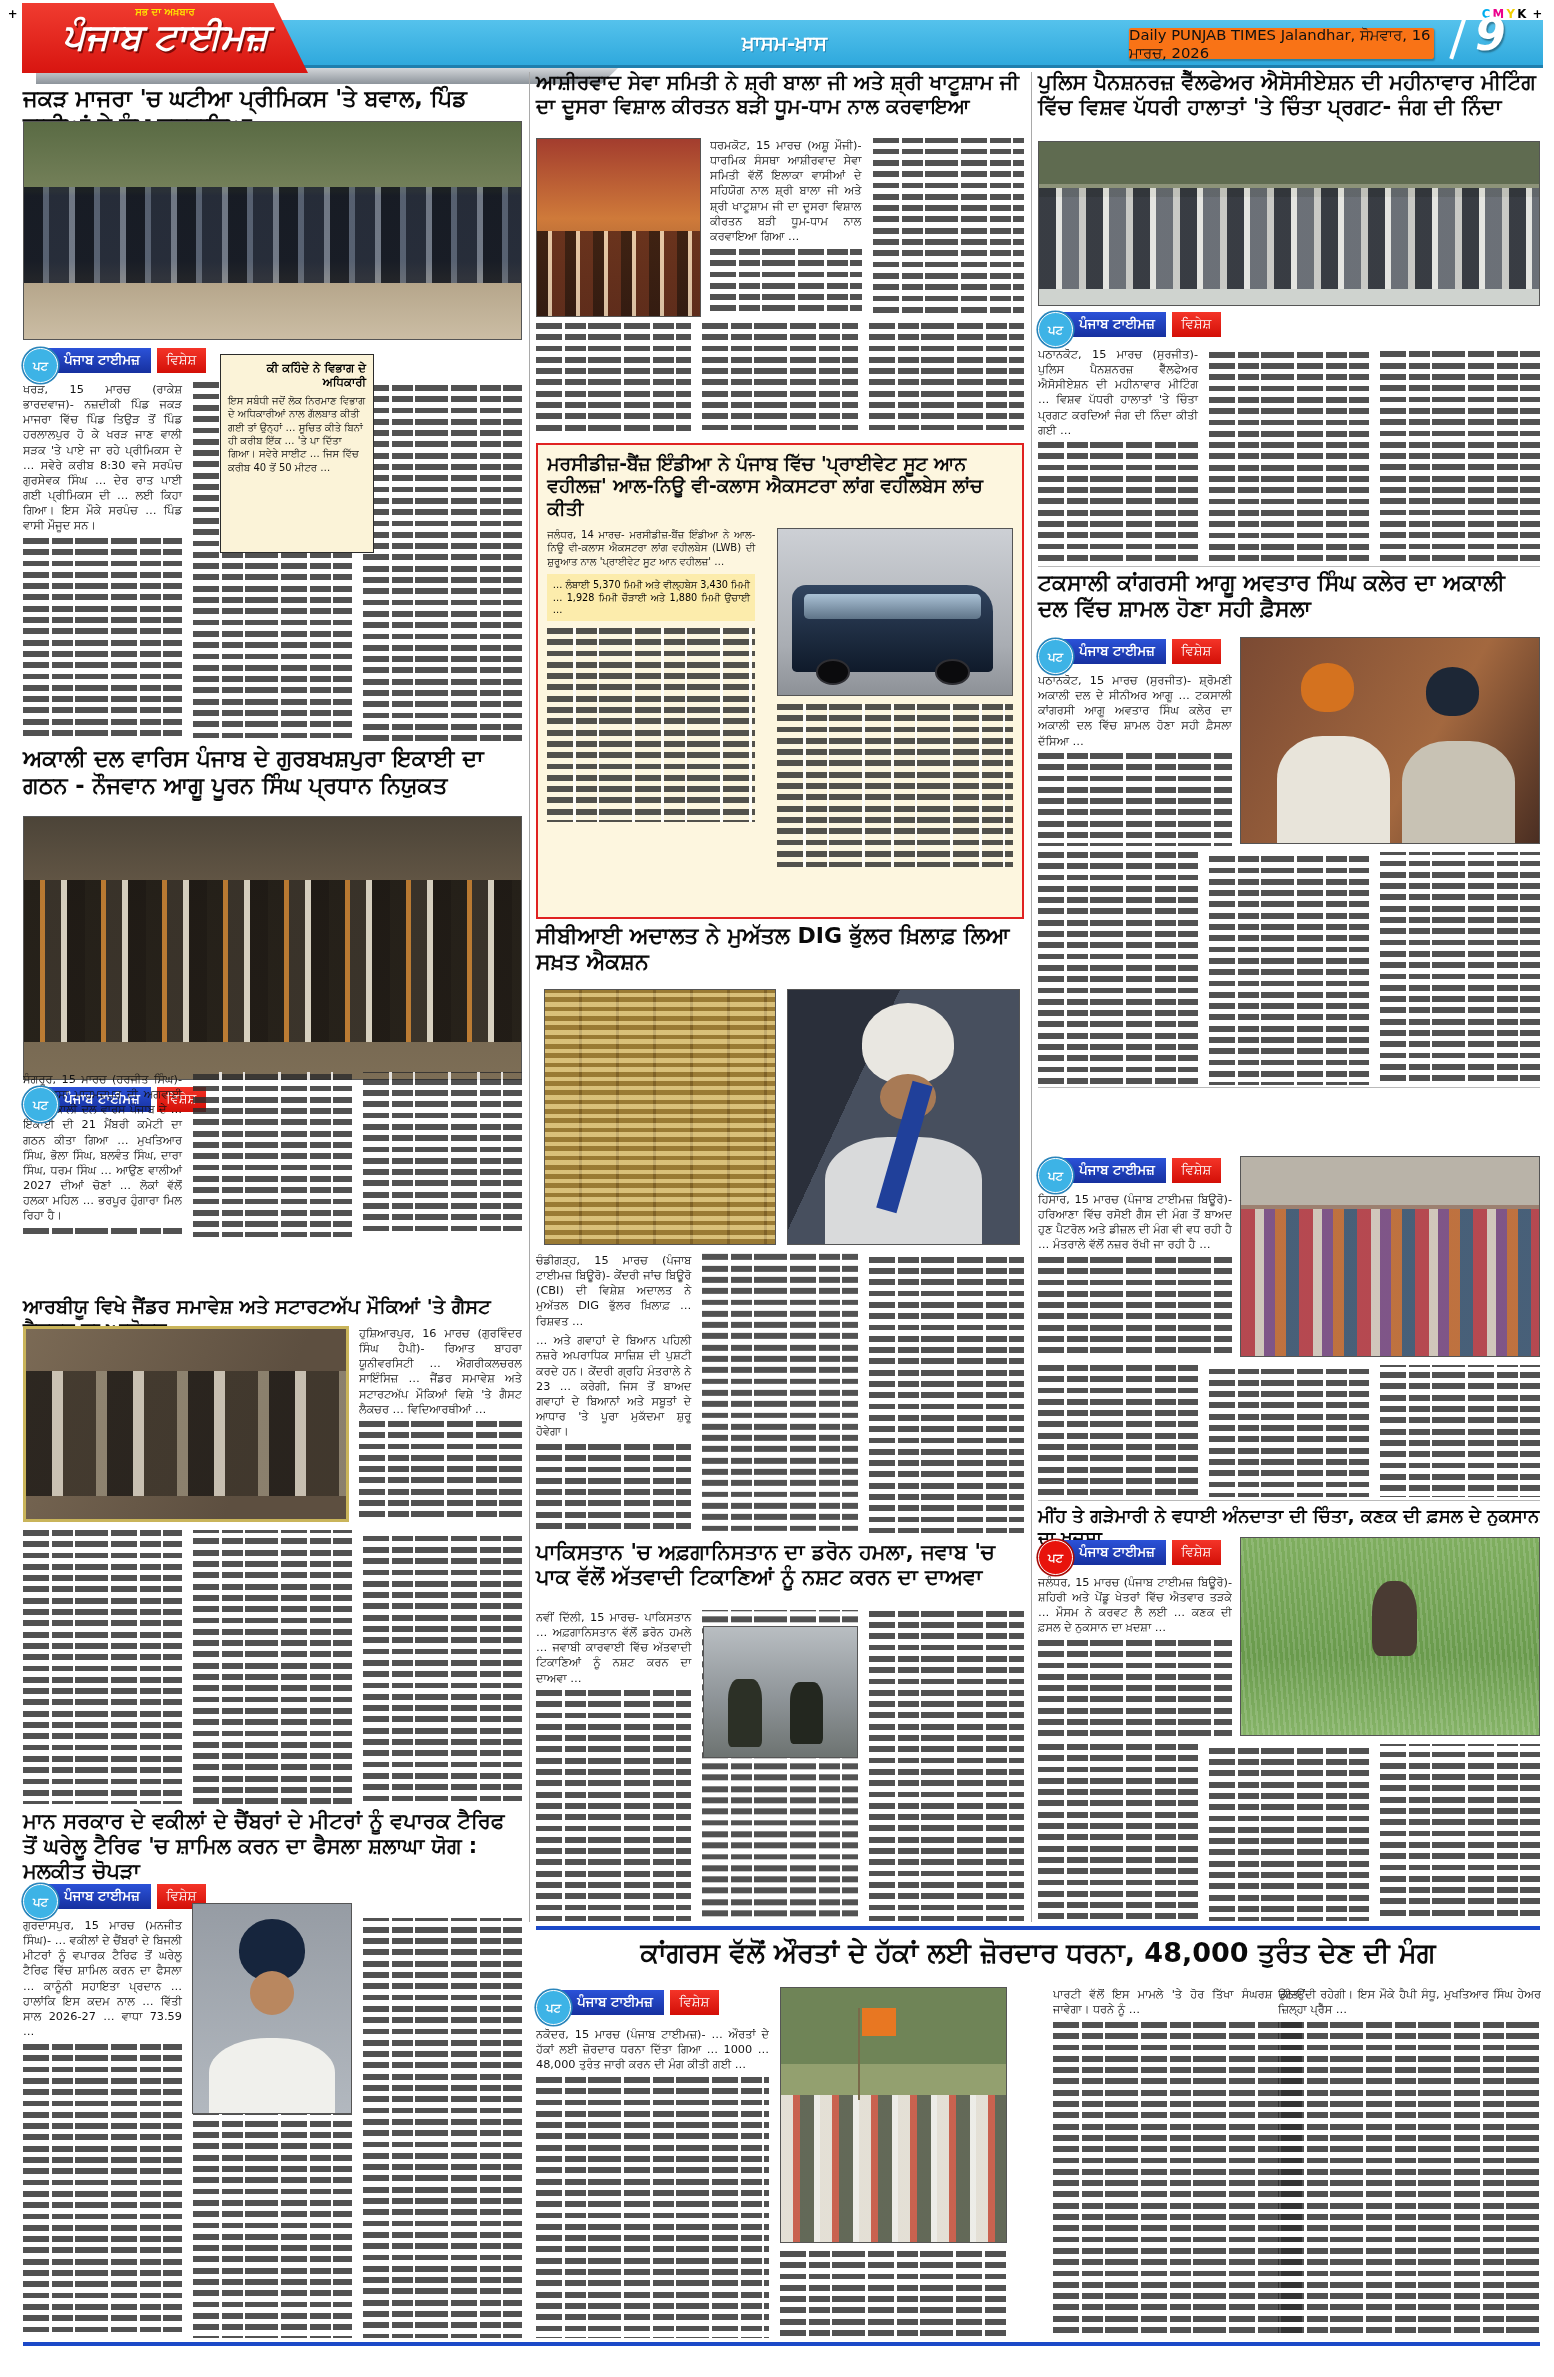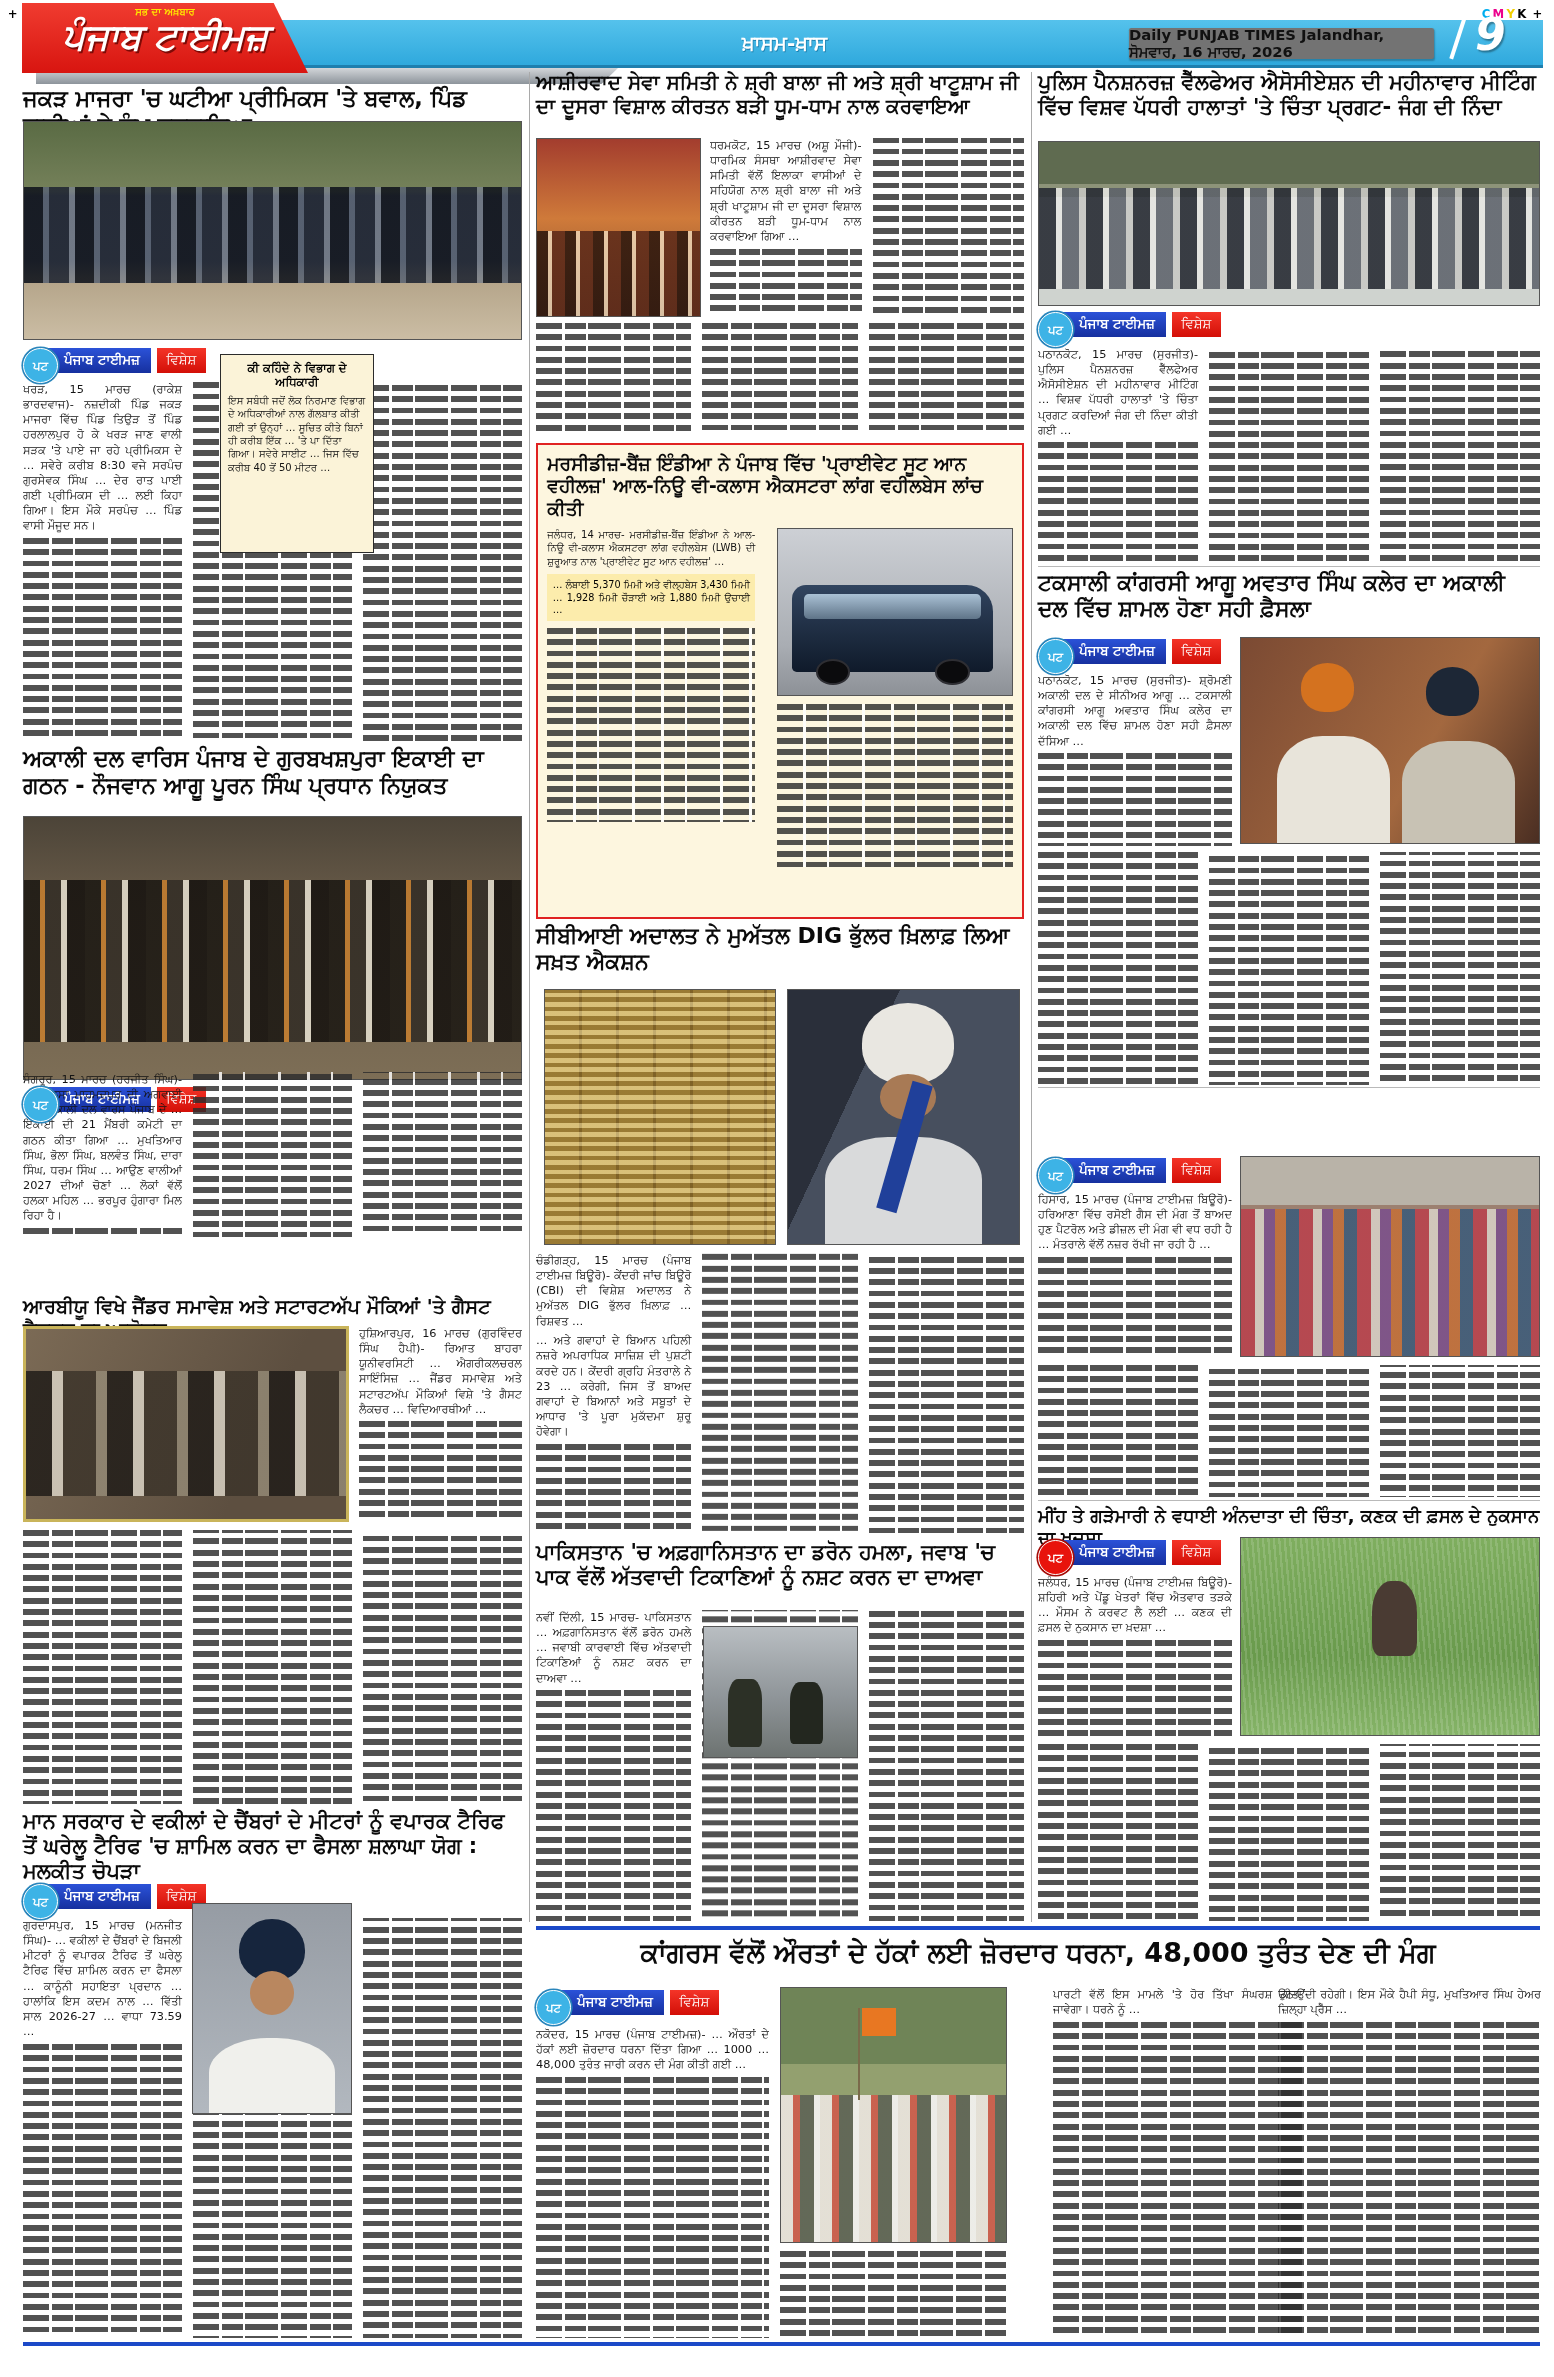--- a/index.html
+++ b/index.html
@@ -8,22 +8,22 @@
   .abs{position:absolute}
   
   .cyanbar{background:linear-gradient(#55c2ec,#2fa9dd);border-bottom:3.1px solid #1e7fae}
   .redlogo{background:linear-gradient(#f03c30,#d81510);color:#fff;
            clip-path:polygon(0 0,88% 0,100% 100%,0 100%);box-shadow:1.6px 2.3px 3.1px rgba(0,0,0,.4)}
   .redlogo .tg{display:block;text-align:center;color:#ffe200;font-size:10px;font-weight:700;margin-top:3.1px}
   .redlogo .lg{display:block;text-align:center;color:#fff;font-size:36px;font-weight:800;
                font-style:italic;line-height:1.05;text-shadow:1.6px 1.6px 0 #7d0a06}
   .grayband{background:linear-gradient(#d7dadd,#8d949b);clip-path:polygon(0 0,100% 0,97% 100%,0 100%)}
   .section-label{color:#fff;font-weight:700;font-size:20px;text-align:center;text-shadow:0.8px 0.8px 0 #1c7fae}
-  .datepill{background:#737373;border-radius:2.3px;display:flex;align-items:center;justify-content:center;
-            font-size:14.8px;font-weight:700;color:#111;box-shadow:0.8px 1.6px 1.6px rgba(0,0,0,.25)}
+  .datepill{background:#f97316;border-radius:2.3px;display:flex;align-items:center;justify-content:center;
+            font-size:14.8px;font-weight:400;color:#111;box-shadow:0.8px 1.6px 1.6px rgba(0,0,0,.25)}
   .pageno{color:#fff;font-size:44px;font-weight:800;font-style:italic;text-shadow:1.6px 1.6px 1.6px rgba(0,0,0,.35)}
   .cmyk span{font-weight:800;font-size:11.7px;margin-right:2.3px}
   .c-c{color:#00aeef}.c-m{color:#ec008c}.c-y{color:#f2cf00}.c-k{color:#000}
   .reg{font-size:15.5px;color:#000;font-weight:700}
   
   .hl{font-weight:800;color:#0a0a0a;line-height:1.2}
   
   .tag{display:flex;align-items:flex-start;height:28px}
   .tag-circle{width:33px;height:33px;border-radius:50%;background:#3db3e6;color:#fff;font-weight:800;
               display:flex;align-items:center;justify-content:center;font-size:11.7px;
@@ -38,21 +38,21 @@
   .c3{column-count:3}.c2{column-count:2}.c1{column-count:1}
   .p{font-size:11.3px;line-height:1.34;margin:0 0 4.7px;color:#141414}
   .small .p,.p.small{font-size:10px}
   .fill{width:100%;opacity:.82;background:
     repeating-linear-gradient(to right, transparent 0 26.4px,#fff 26.4px 29px,transparent 29px 50px,#fff 50px 52px,transparent 52px 85px,#fff 85px 88px),
     repeating-linear-gradient(to bottom, #2d2d2d 0 5.8px, transparent 5.8px 11.3px)}
   .sep{background:#b9b9b9;height:0.8px}
   .vrule{background:#a9a9a9;width:0.8px}
   
   .info-box{background:#fbf3d8;border:1.6px solid #2b2b2b;padding:6.2px 7px;box-sizing:border-box}
-  .info-box h4{margin:0 0 4.7px;font-size:11.7px;text-align:center;color:#000}
+  .info-box h4{margin:0 0 4.7px;font-size:11.7px;text-align:right;color:#000}
   .merc{background:#fdf6df;border:2.3px solid #e02222;box-sizing:border-box}
   .merc .hl{font-size:18.7px;margin:7.8px 9.3px 4.7px}
   .highlight{background:#fcecac;padding:4.7px 5.4px;font-size:9.7px;line-height:1.3;text-align:justify;margin-top:6.2px}
   
   .ph{position:absolute;overflow:hidden;background:#8a8f94;border:0.8px solid #555;box-sizing:border-box}
   .band{position:absolute;left:0;right:0}
   .blob{position:absolute;border-radius:50%}
   .van{position:absolute;left:6%;right:8%;bottom:14%;height:52%;
        background:linear-gradient(#31445f,#0f1a2a);border-radius:14px 26.4px 4.7px 4.7px}
   .vanwin{position:absolute;left:11%;right:13%;bottom:46%;height:15%;

